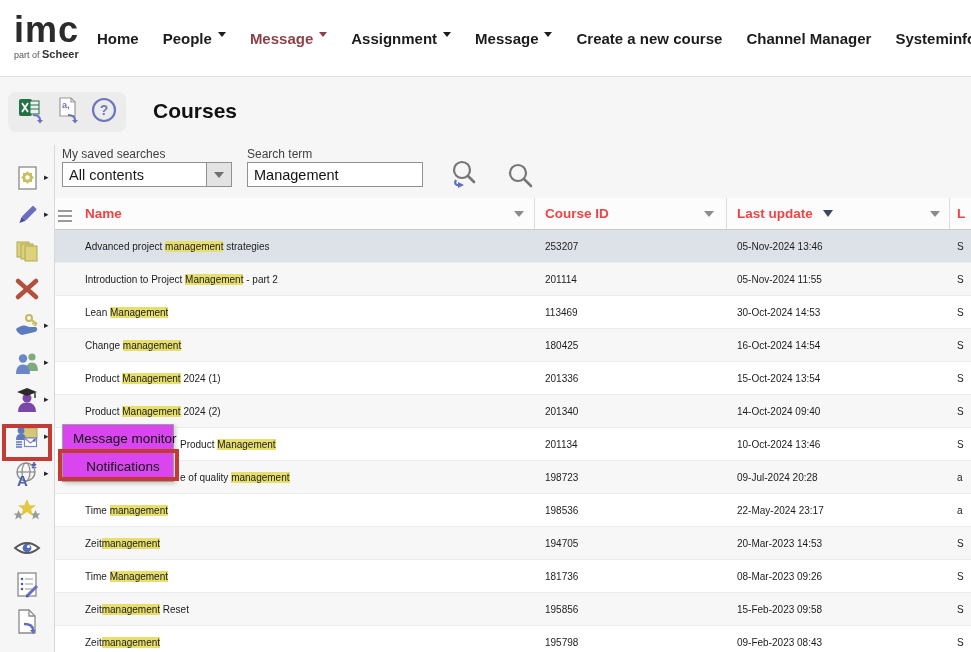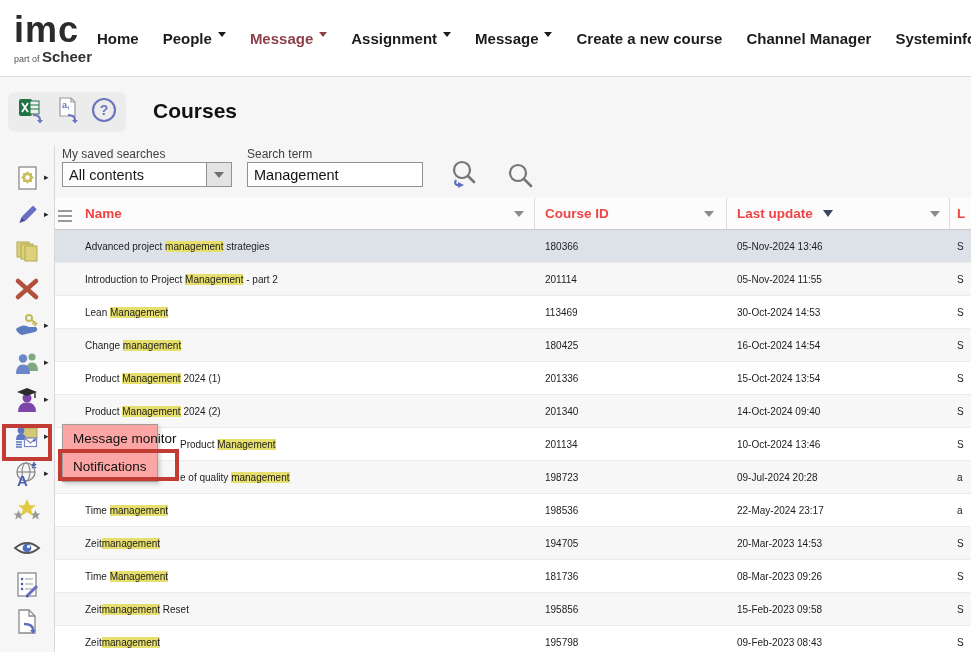--- a/index.html
+++ b/index.html
@@ -6,21 +6,21 @@
   html,body { width:971px; height:652px; overflow:hidden; background:#f6f6f6;
     font-family:"Liberation Sans", sans-serif; color:#1a1a1a; }
   .stage { position:relative; width:971px; height:652px; }
 
   
   .topnav { position:absolute; top:0; left:0; width:971px; height:77px; background:#fff;
     border-bottom:1px solid #dedede; z-index:10; }
   .logo { position:absolute; left:14px; top:12px; line-height:1; }
   .logo .brand { font-size:36px; font-weight:bold; letter-spacing:1px; color:#2b2b2b; }
   .logo .tagline { font-size:9px; color:#555; margin-top:1px; }
-  .logo .tagline b { color:#333; font-size:15px; }
+  .logo .tagline b { color:#333; font-size:11px; }
   .navitems { position:absolute; left:97px; top:0; height:77px; display:flex; align-items:center; gap:24px; }
   .navitem { font-size:15px; font-weight:bold; color:#1c1c1c; white-space:nowrap; cursor:pointer; display:flex; align-items:flex-start; gap:6px; }
   .navitem.active { color:#8e4049; }
   .caret { width:0; height:0; border-left:4.5px solid transparent; border-right:4.5px solid transparent; border-top:5px solid currentColor; margin-top:2px; }
 
   
   .chip { position:absolute; left:8px; top:92px; width:118px; height:40px; background:#ececec;
     border-radius:8px; display:flex; align-items:center; justify-content:space-evenly; z-index:5; }
   .page-title { position:absolute; left:153px; top:99px; font-size:21px; font-weight:bold; color:#111; }
 
@@ -75,22 +75,22 @@
   .trow.gray { background:#f7f7f7; }
   .trow.selected { background:#dde2e9; }
   .td-name { padding-left:30px; white-space:nowrap; overflow:hidden; }
   .trow.occluded .td-name { padding-left:125px; }
   .td-id { padding-left:10px; }
   .td-upd { padding-left:10px; }
   .td-editor { padding-left:7px; overflow:hidden; white-space:nowrap; }
   .hl { background:#e7df6d; }
 
   
-  .ctx-menu { position:absolute; left:62px; top:424px; width:96px; background:#fca5a5;
-    border:1px solid #9e9e9e; box-shadow:2px 2px 4px rgba(0,0,0,.18); z-index:50; }
+  .ctx-menu { position:absolute; left:62px; top:424px; width:112px; background:#d946ef;
+    border:1px solid #9e9e9e; box-shadow:2px 2px 4px rgba(0,0,0,.18); z-index:50;text-align:center; }
   .ctx-item { height:28px; line-height:28px; padding-left:10px; font-size:13.5px; color:#101010;
     white-space:nowrap; cursor:pointer; }
 
   
   .anno { position:absolute; border:4px solid #c23b34; background:transparent; z-index:60; pointer-events:none; }
   .anno-icon { left:2px; top:424px; width:50px; height:37px; }
   .anno-menu { left:58px; top:449px; width:121px; height:32px; }
 </style>
 </head>
 <body>
@@ -331,21 +331,21 @@
         <span class="sort-tri"></span>
         <span class="filter-tri"></span>
       </div>
       <div class="th th-editor">
         <span>L</span>
       </div>
     </div>
     <div class="tbody">
         <div class="trow selected">
       <div class="td-name">Advanced project <span class="hl">management</span> strategies</div>
-      <div class="td-id">180366</div>
+      <div class="td-id">253207</div>
       <div class="td-upd">05-Nov-2024 13:46</div>
       <div class="td-editor">S</div>
     </div>
         <div class="trow gray">
       <div class="td-name">Introduction to Project <span class="hl">Management</span> - part 2</div>
       <div class="td-id">201114</div>
       <div class="td-upd">05-Nov-2024 11:55</div>
       <div class="td-editor">S</div>
     </div>
         <div class="trow">

